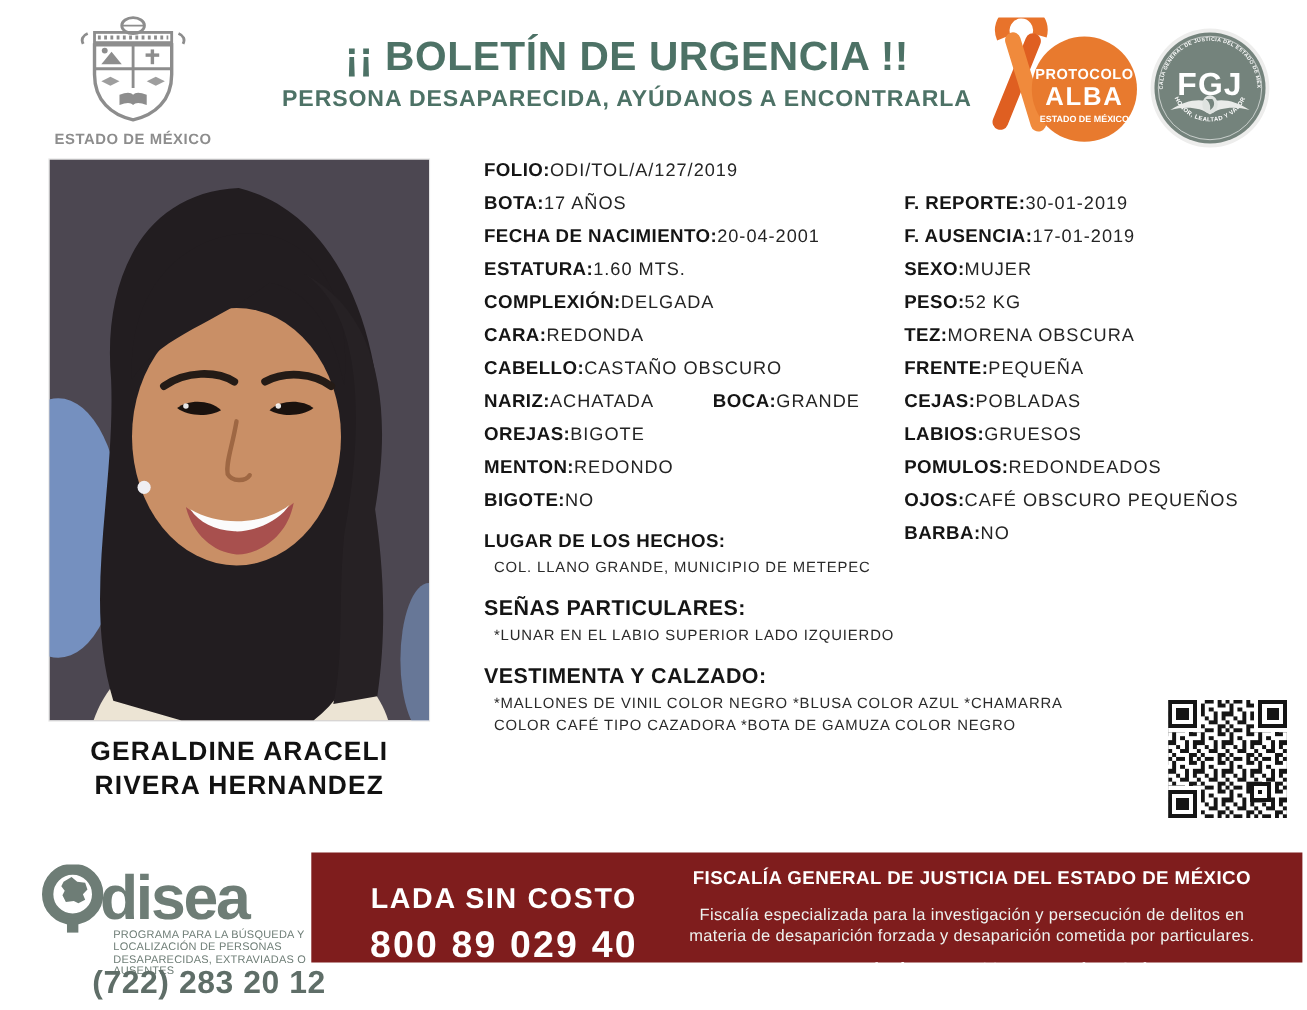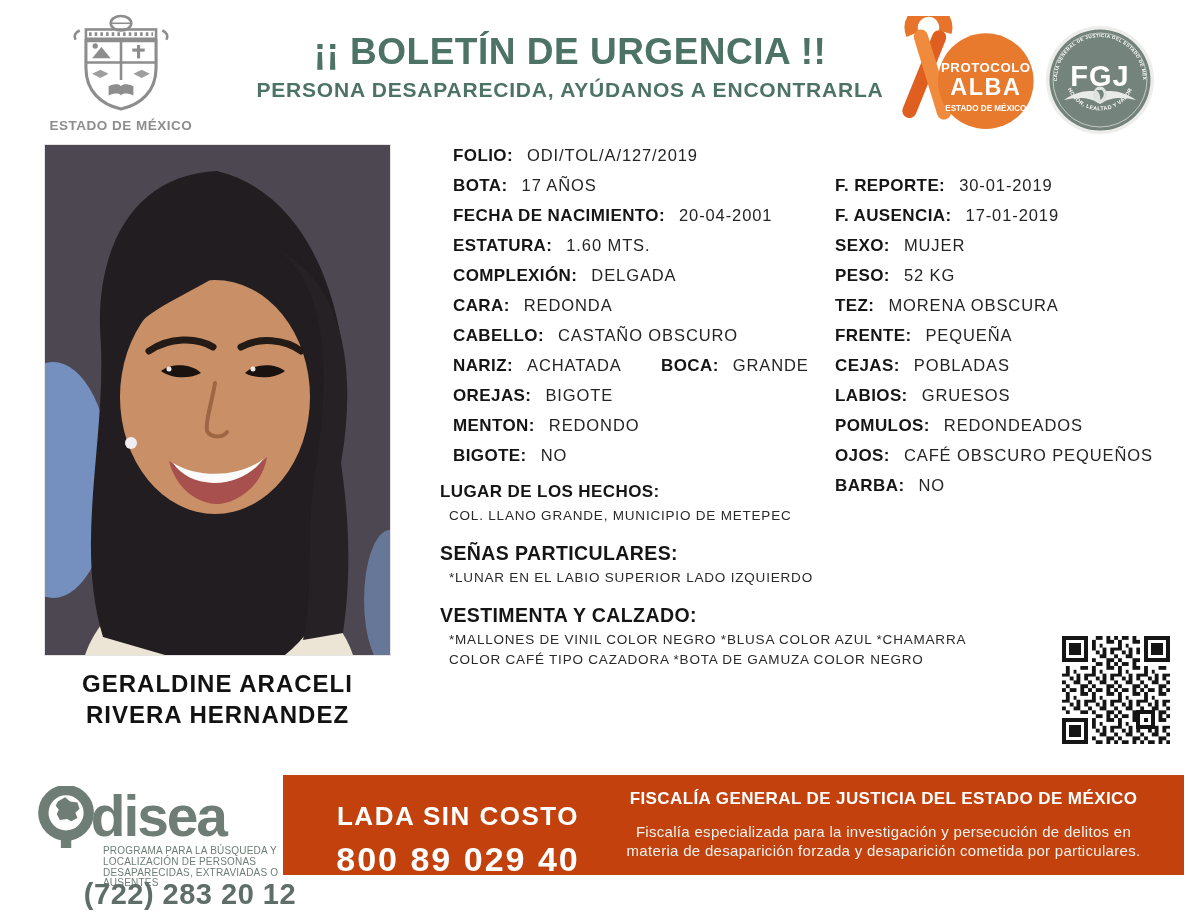--- a/index.html
+++ b/index.html
@@ -19,41 +19,41 @@
   
   .photo{position:absolute;left:45px;top:145px;width:345px;height:510px;box-shadow:0 0 0 1px #e4e4e4;}
   .photo svg{display:block;}
   .name{position:absolute;left:45px;top:668px;width:345px;text-align:center;
         font-size:24px;font-weight:bold;line-height:31px;letter-spacing:1px;color:#121212;}
 
   
   .col-left{position:absolute;left:440px;top:140px;width:600px;}
   .col-right{position:absolute;left:822px;top:170px;width:360px;}
   .row{height:30px;line-height:30px;white-space:nowrap;position:relative;}
-  .lbl{font-weight:bold;font-size:17px;letter-spacing:.4px;color:#151515;margin-left:13px;}
-  .val{font-size:16.5px;letter-spacing:.9px;color:#242424;margin-left:14px;}
+  .lbl{font-weight:bold;font-size:17px;letter-spacing:.4px;color:#151515;}
+  .val{font-size:16.5px;letter-spacing:.9px;color:#242424;margin-left:0;}
   .pair2{position:absolute;left:208px;top:0;}
   .section{margin-top:8px;}
   .sec-label{font-weight:bold;font-size:17px;letter-spacing:.4px;color:#151515;line-height:28px;}
   .sec-label.big{font-size:19.5px;line-height:30px;}
   .sec-text{font-size:13.5px;letter-spacing:.8px;color:#2a2a2a;line-height:20px;padding-left:9px;}
   .sec-text.wrapwide{width:560px;white-space:normal;}
   .gap-sm{height:4px;}
 
   
   .qr{position:absolute;left:1062px;top:636px;width:108px;height:108px;}
 
   
   .footer-left{position:absolute;left:25px;top:786px;width:330px;height:126px;}
   .odisea-svg{position:absolute;left:8px;top:0;}
   .odisea-desc{position:absolute;left:78px;top:60px;width:205px;font-size:10px;line-height:10.8px;
                color:#6e7d76;letter-spacing:.2px;}
   .odisea-phone{position:absolute;left:0;top:92px;width:330px;text-align:center;
                 font-size:29px;font-weight:bold;color:#5f6e68;letter-spacing:.5px;}
-  .footer-bar{position:absolute;left:283px;top:775px;width:901px;height:100px;background:#c2410c;}
+  .footer-bar{position:absolute;left:283px;top:775px;width:901px;height:100px;background:#7f1d1d;}
   .lada{position:absolute;left:35px;top:26px;width:280px;text-align:center;color:#fff;}
   .lada-label{font-size:26px;font-weight:bold;letter-spacing:1.5px;}
   .lada-phone{font-size:34px;font-weight:bold;letter-spacing:2px;margin-top:8px;}
   .fiscalia{position:absolute;left:330px;right:30px;top:14px;color:#fff;text-align:center;}
   .fis-title{font-size:17px;font-weight:bold;letter-spacing:.4px;}
   .fis-desc{font-size:15px;line-height:19px;letter-spacing:.3px;margin:13px auto 0;width:540px;color:#eef2ef;}
   .fis-addr{margin-top:12px;text-align:right;font-size:16px;font-weight:bold;line-height:20px;letter-spacing:.3px;}
 </style>
 </head>
 <body>

